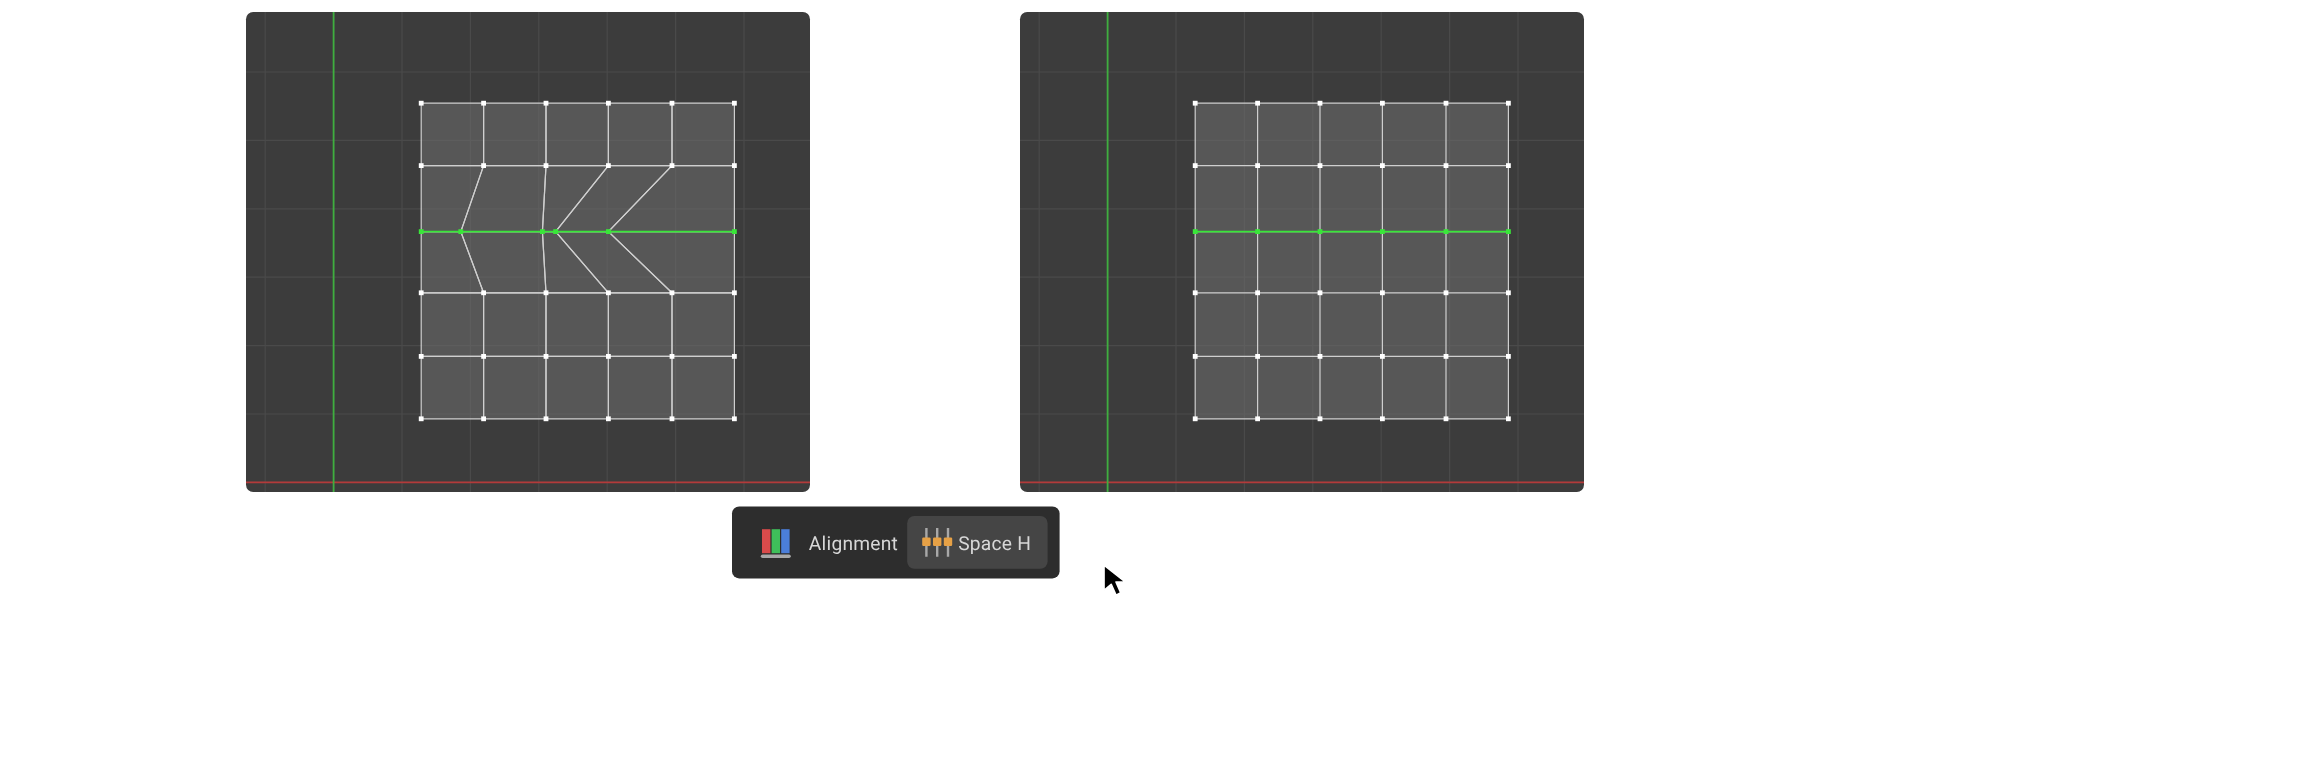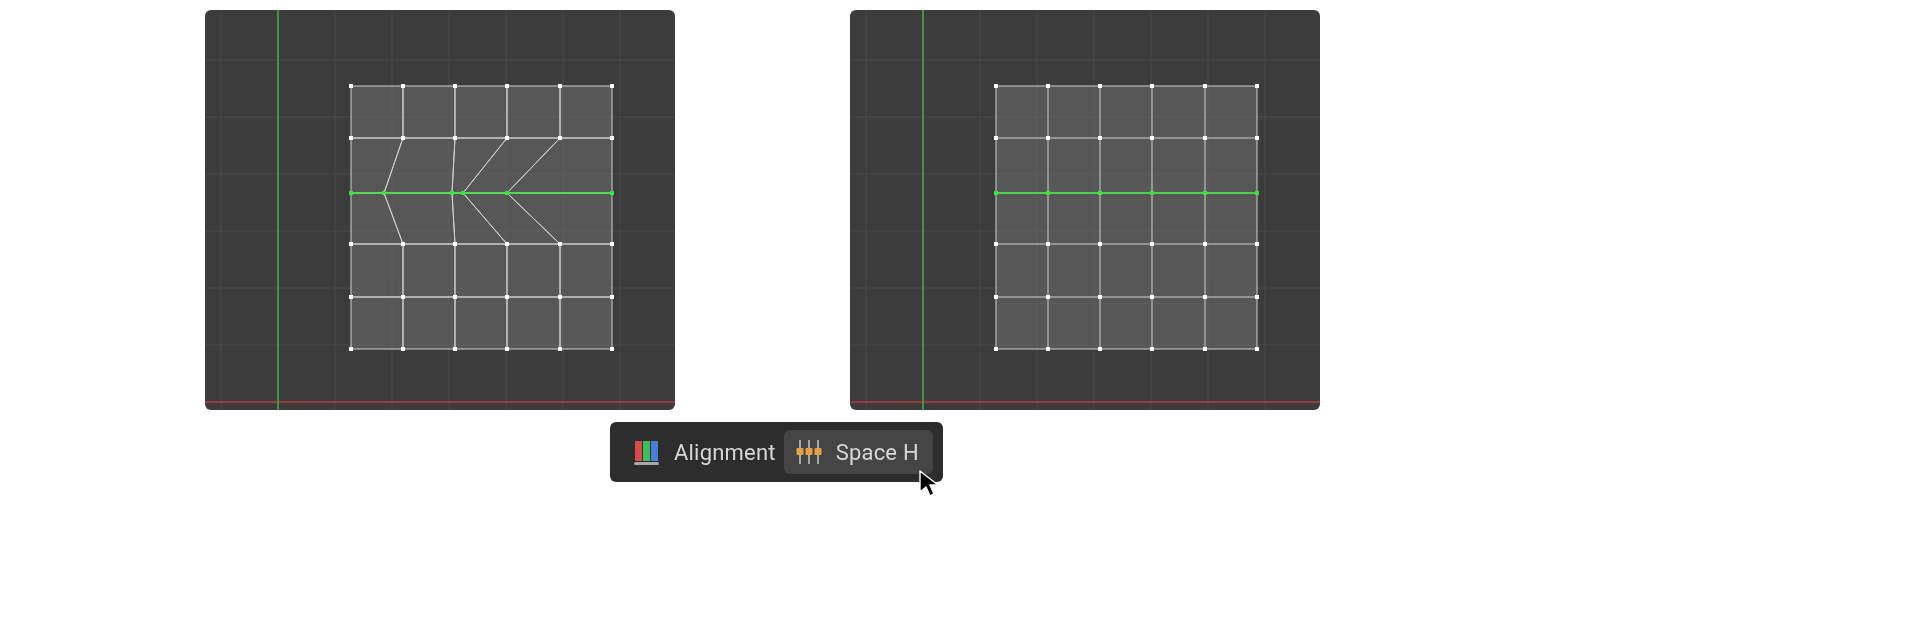--- a/index.html
+++ b/index.html
@@ -17,33 +17,33 @@
     position: absolute;
     left: 610px;
     top: 422px;
     height: 60px;
     display: flex;
     align-items: center;
     background: #2d2d2d;
     border-radius: 6px;
     padding: 0 10px 0 14px;
     color: #d5d5d5;
-    font-size: 22px;
+    font-size: 16px;
   }
   .toolbar .group {
     display: flex;
     align-items: center;
     gap: 12px;
     padding: 0 8px;
     height: 44px;
   }
   .toolbar .btn {
     display: flex;
     align-items: center;
-    gap: 12px;
+    gap: 2px;
     padding: 0 14px 0 10px;
     height: 44px;
     border-radius: 6px;
     cursor: pointer;
   }
   .toolbar .btn.active {
     background: #454545;
   }
   .toolbar .label { color: #d7d7d7; letter-spacing: 0.2px; }
 

